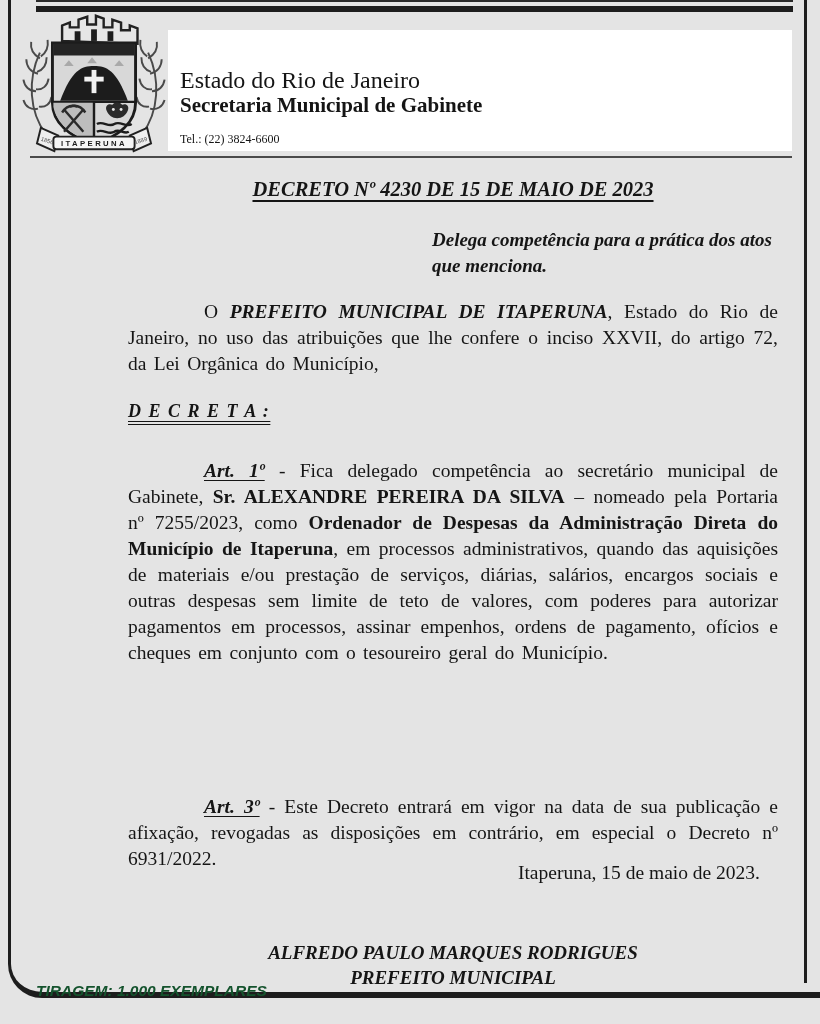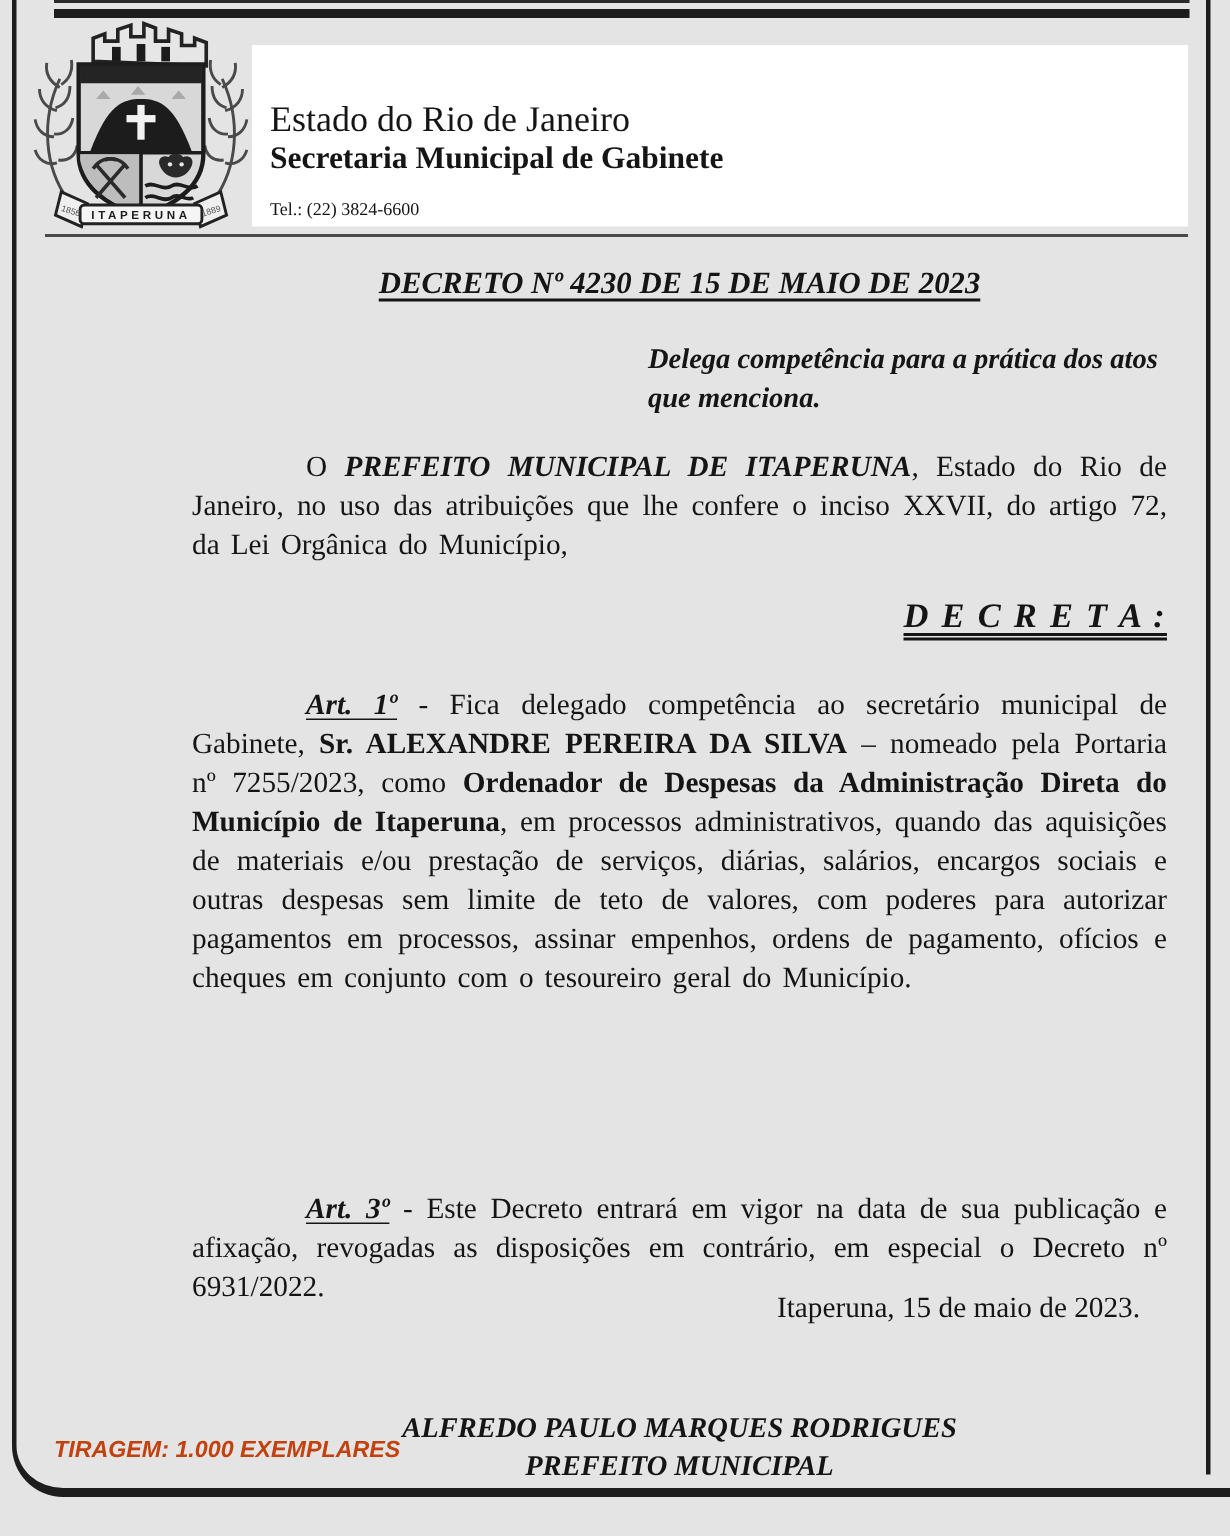--- a/index.html
+++ b/index.html
@@ -30,31 +30,31 @@
   .hdr-address      { position: absolute; left: 180px; top: 118px; font-size: 11.5px; }
   .hdr-phone        { position: absolute; left: 180px; top: 132px; font-size: 12px; }
   .header-separator { position: absolute; left: 30px; top: 156px; width: 762px; height: 2px; background: #4a4a4a; }
   
   .col { position: absolute; left: 128px; width: 650px; font-size: 19.5px; line-height: 26px; }
   .doc-title { top: 176px; text-align: center; font-weight: bold; font-style: italic; font-size: 20.5px; }
   .doc-title span { text-decoration: underline; text-decoration-thickness: 2px; text-underline-offset: 4px; }
   .epigraph { position: absolute; left: 432px; top: 227px; width: 356px; font-weight: bold; font-style: italic; line-height: 26px; font-size: 19px; }
   .para { text-align: justify; text-indent: 76px; white-space: pre-wrap; word-spacing: 2.5px; }
   .preamble { top: 299px; }
-  .decreta { top: 398px; text-align: right; font-weight: bold; font-style: italic; font-size: 23px; }
+  .decreta { top: 398px; text-align: left; font-weight: bold; font-style: italic; font-size: 18px; }
   .decreta span { text-decoration: underline double; text-underline-offset: 4px; letter-spacing: 1.5px; }
   .article-1 { top: 458px; }
   .article-2 { top: 701px; }
   .article-3 { top: 794px; }
   .b  { font-weight: bold; }
   .bi { font-weight: bold; font-style: italic; }
   .art-label { font-weight: bold; font-style: italic; text-decoration: underline; text-underline-offset: 3px; }
   .date-line { top: 860px; text-align: right; padding-right: 18px; }
   .signature { top: 940px; text-align: center; font-weight: bold; font-style: italic; font-size: 19px; line-height: 25px; }
-  .footer-line { position: absolute; left: 36px; top: 958px; font-family: "Liberation Sans", "DejaVu Sans", sans-serif; font-weight: bold; font-style: italic; font-size: 15.5px; color: #c2410c; }
+  .footer-line { position: absolute; left: 36px; top: 982px; font-family: "Liberation Sans", "DejaVu Sans", sans-serif; font-weight: bold; font-style: italic; font-size: 15.5px; color: #14532d; }
   .crest svg text { font-family: "Liberation Sans", "DejaVu Sans", sans-serif; }
 </style>
 </head>
 <body>
 
 <div class="page">
 
   <div class="frame-top-edge"></div>
   <div class="frame-top-bar"></div>
   <div class="frame-left"></div>

